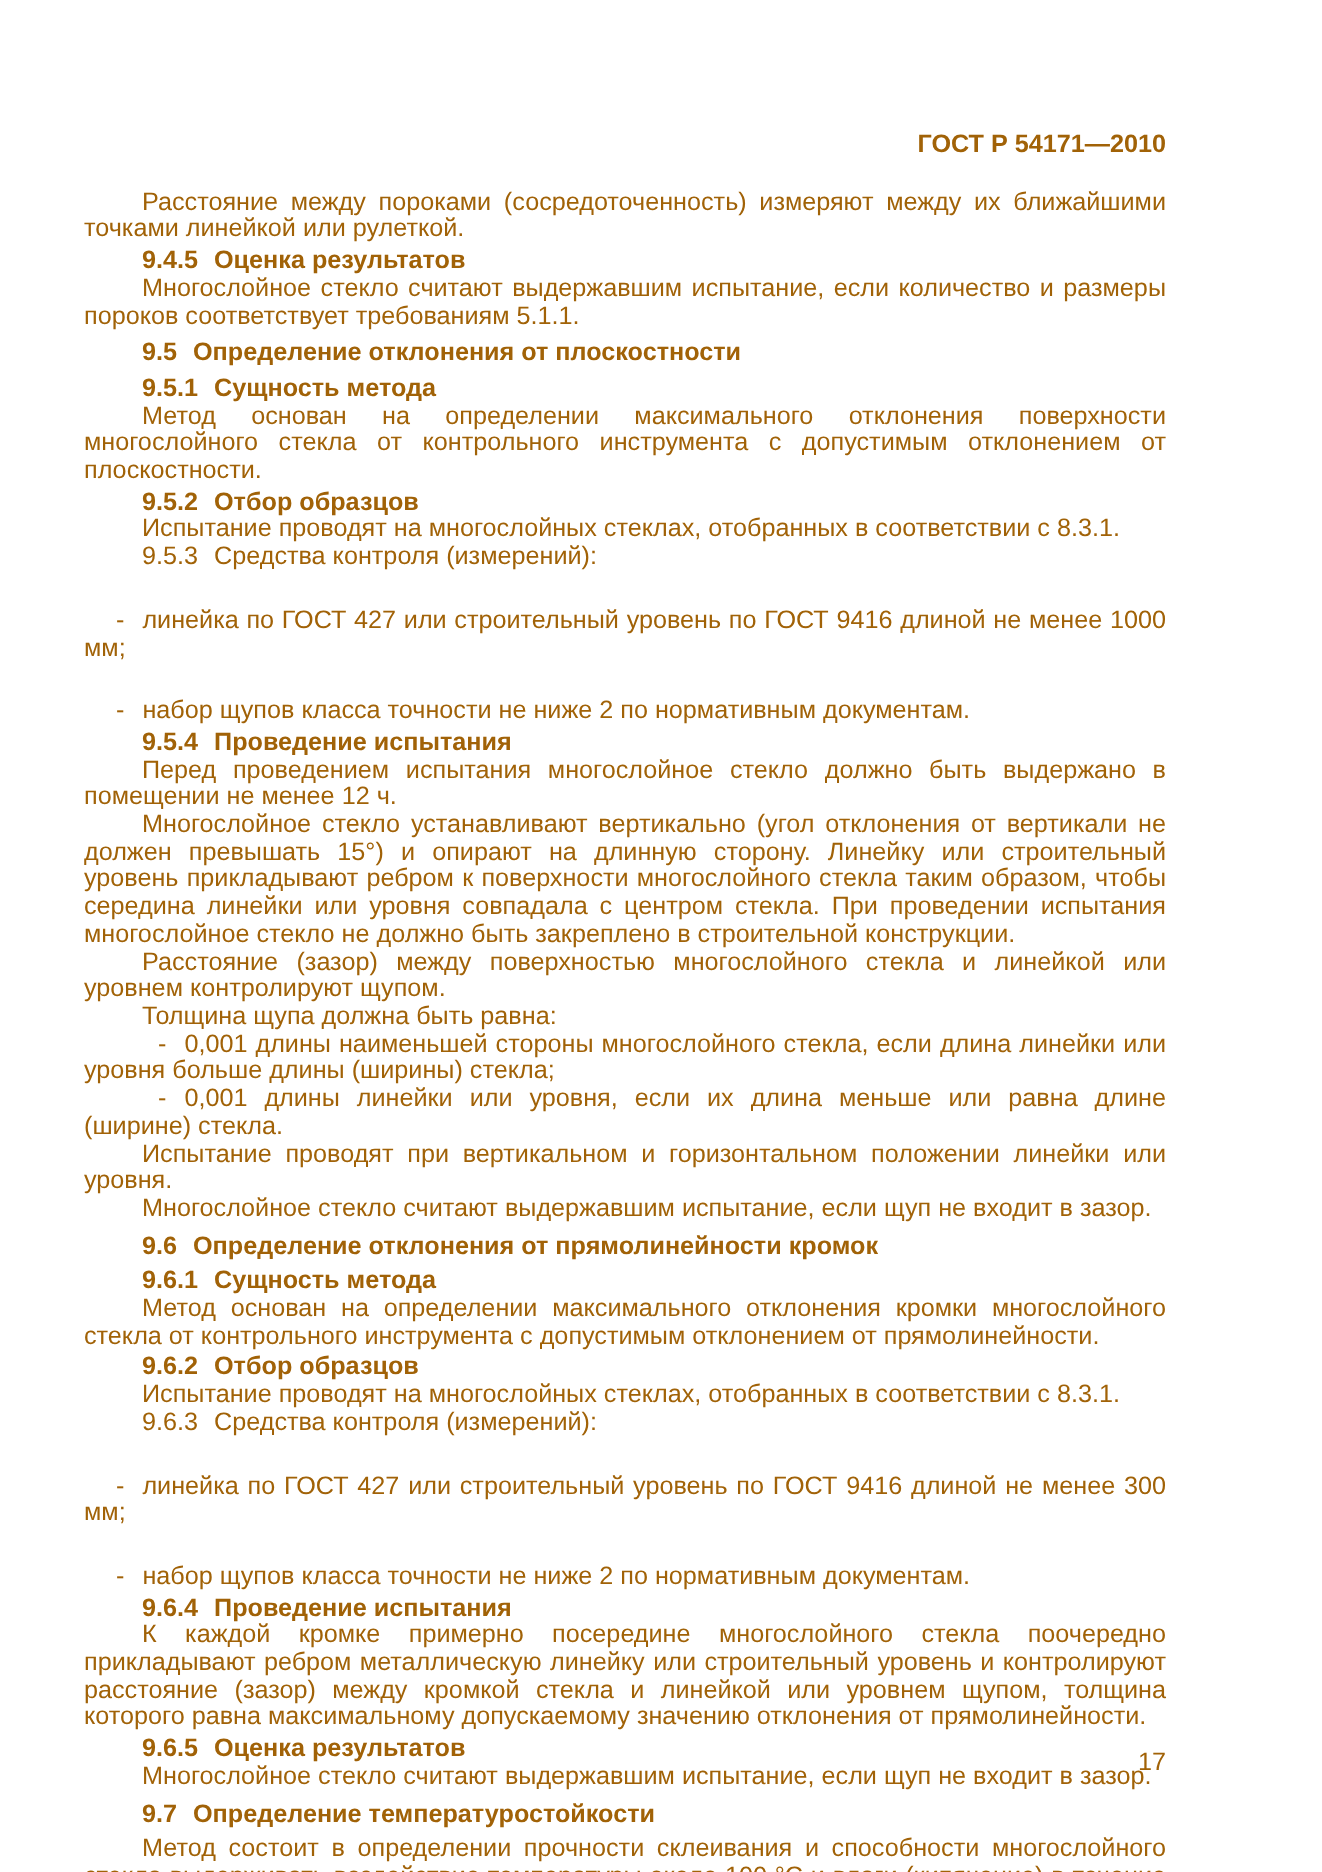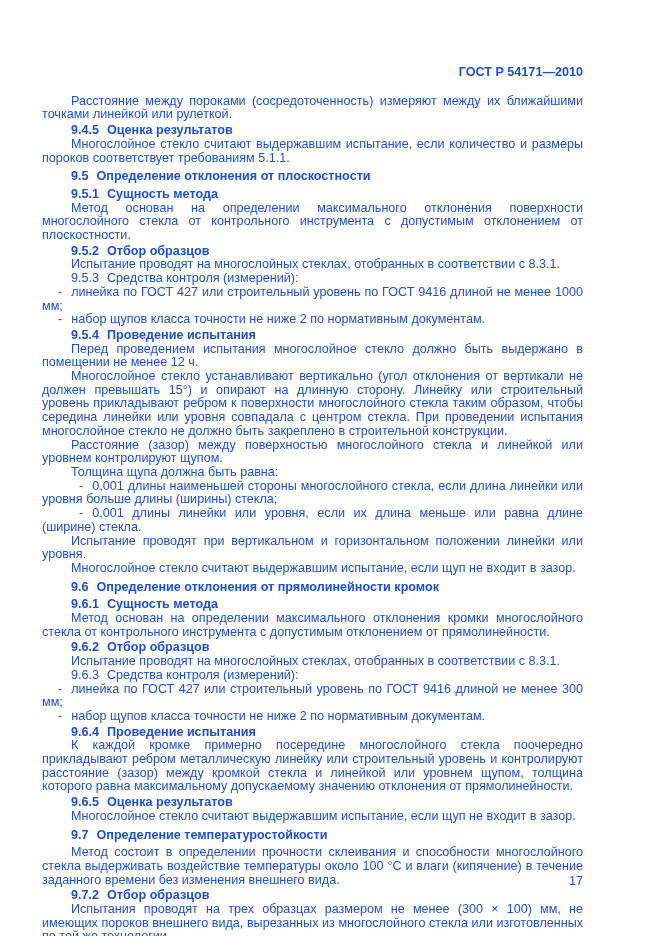--- a/index.html
+++ b/index.html
@@ -1,40 +1,40 @@
 <!DOCTYPE html>
 <html lang="ru"><head>
 <meta charset="utf-8">
 <style>
   html,body{margin:0;padding:0;background:#ffffff;}
   .page{
     position:relative;
     width:661px;height:936px;
     background:#ffffff;
     overflow:hidden;
-    color:#1d4ed8;
+    color:#a16207;
     font-family:"Liberation Sans",sans-serif;
     font-size:12.6px;
     line-height:13.7px;
   }
   .content{
     position:absolute;
     left:42px;top:66px;width:541px;
   }
   .doc-header{
     text-align:right;
     font-weight:bold;
     margin-bottom:15px;
     white-space:nowrap;
   }
   .blk{text-align:justify;}
   .p,.hp{text-indent:29px;}
   .h2{font-weight:bold;text-align:left;text-indent:29px;margin-top:5px;margin-bottom:4px;}
   .h3{font-weight:bold;text-align:left;text-indent:29px;margin-top:2px;}
-  .li1{text-indent:16px;}
+  .li1{text-indent:16px;margin-top:18px;}
   .li2{text-indent:37px;}
   .num{margin-right:8px;text-align:right;}
   .marker{margin-right:9px;}
   .page-number{
     position:absolute;
     left:42px;top:875px;width:541px;
     text-align:right;
   }
 </style>
 </head>

